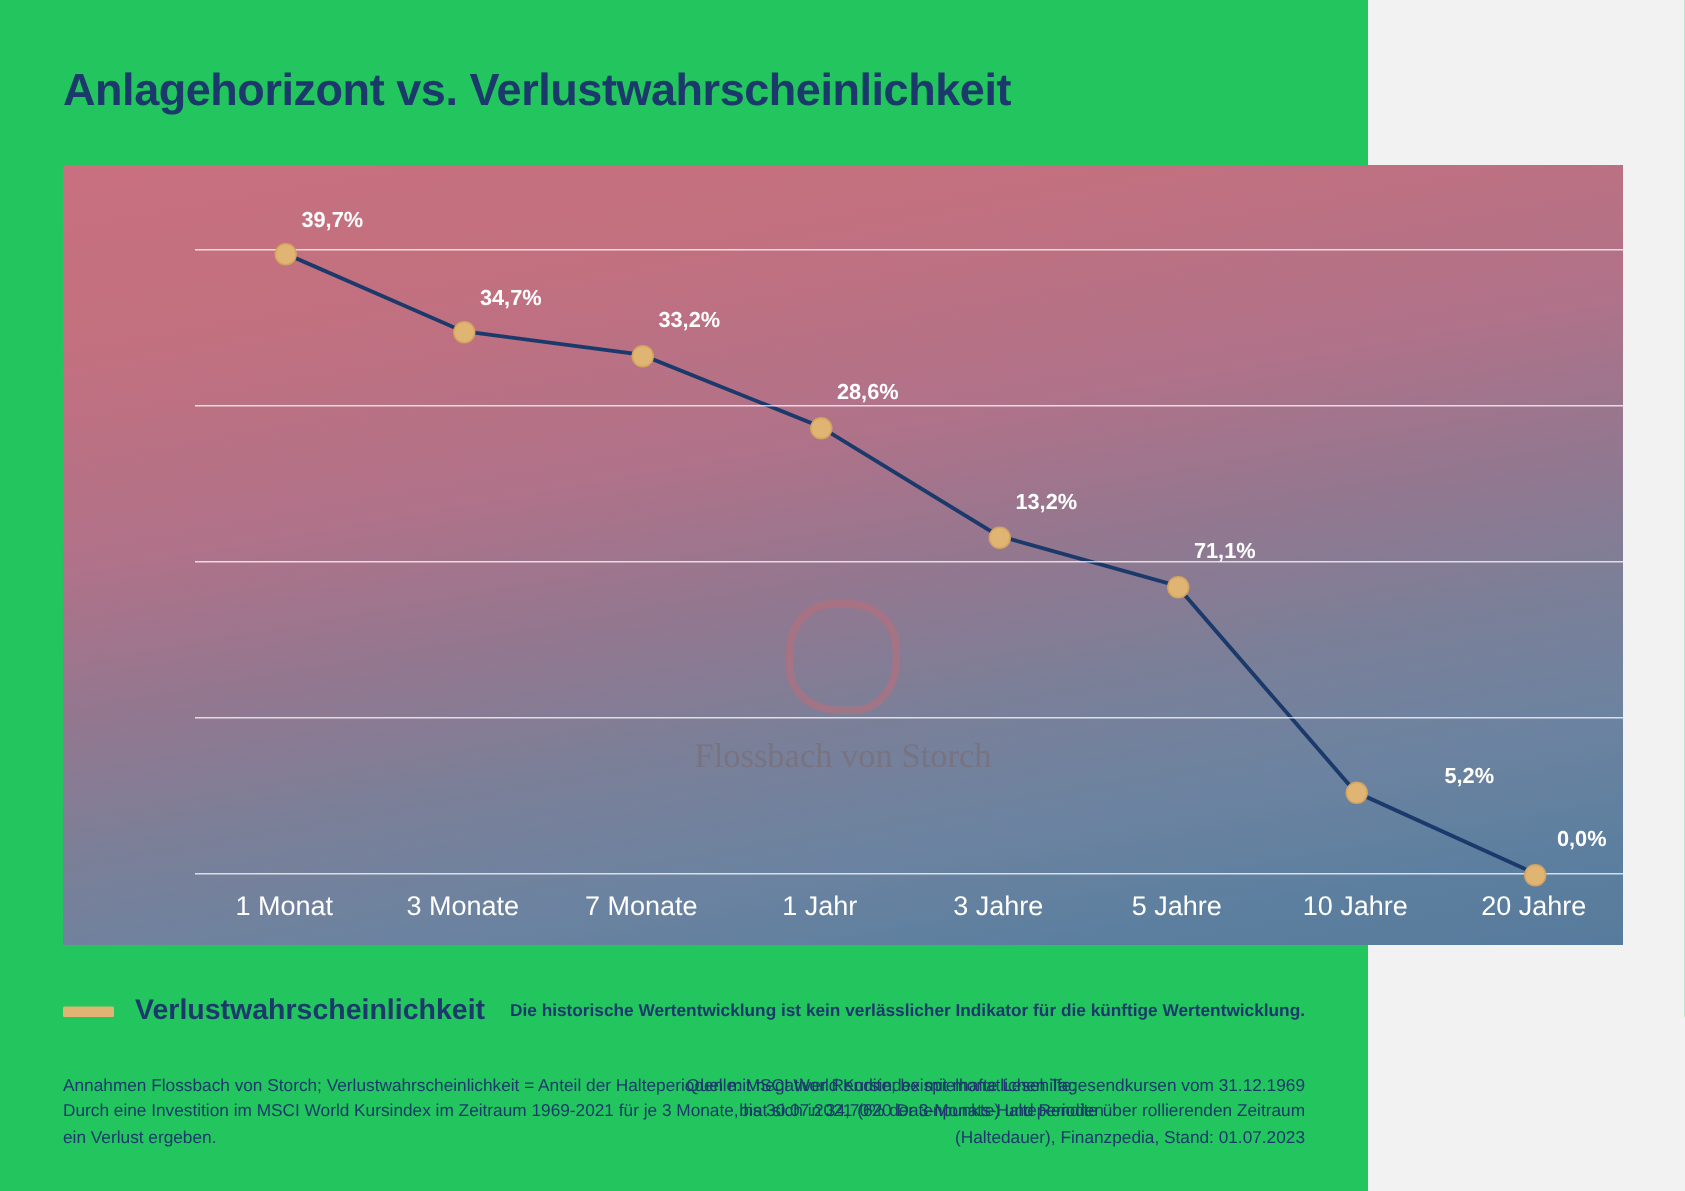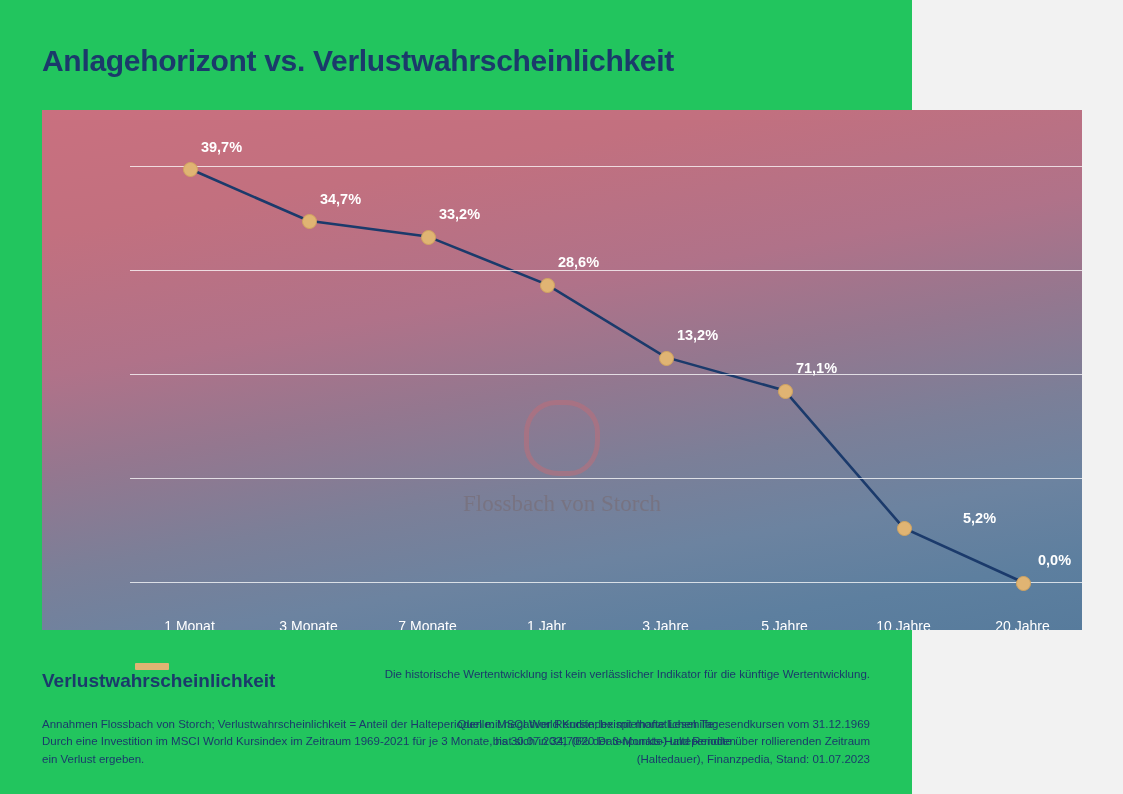--- a/index.html
+++ b/index.html
@@ -67,24 +67,23 @@
     position: absolute;
     left: 88px;
     right: 0;
     bottom: 0;
     height: 48px;
   }
   .xlabel {
     position: absolute;
     top: 12px;
     transform: translateX(-50%);
-    font-size: 14px;
+    font-size: 18px;
     color: #ffffff;
     white-space: nowrap;
-    margin-top: 24px;
   }
   .point {
     position: absolute;
     width: 13px;
     height: 13px;
     margin-left: -6.5px;
     margin-top: -6.5px;
     border-radius: 50%;
     background: #e0b473;
     border: 1px solid #d2a45f;
@@ -128,40 +127,39 @@
     white-space: nowrap;
     margin-top: 15px;
   }
   
   .legend {
     position: absolute;
     left: 42px;
     top: 663px;
     display: flex;
     align-items: center;
-    flex-direction: column;
   }
   .legend-swatch {
     width: 34px;
     height: 7px;
     background: #e0b473;
     border-radius: 1px;
     margin-right: 14px;
   }
   .legend-label {
     font-size: 19px;
     font-weight: bold;
     color: #1b3a6b;
   }
   .disclaimer {
     position: absolute;
     right: 42px;
     top: 668px;
     font-size: 11.5px;
-    font-weight: normal;
+    font-weight: bold;
     color: #1b3a6b;
     white-space: nowrap;
   }
   
   .note-left {
     position: absolute;
     left: 42px;
     top: 716px;
     width: 700px;
     font-size: 11.5px;

